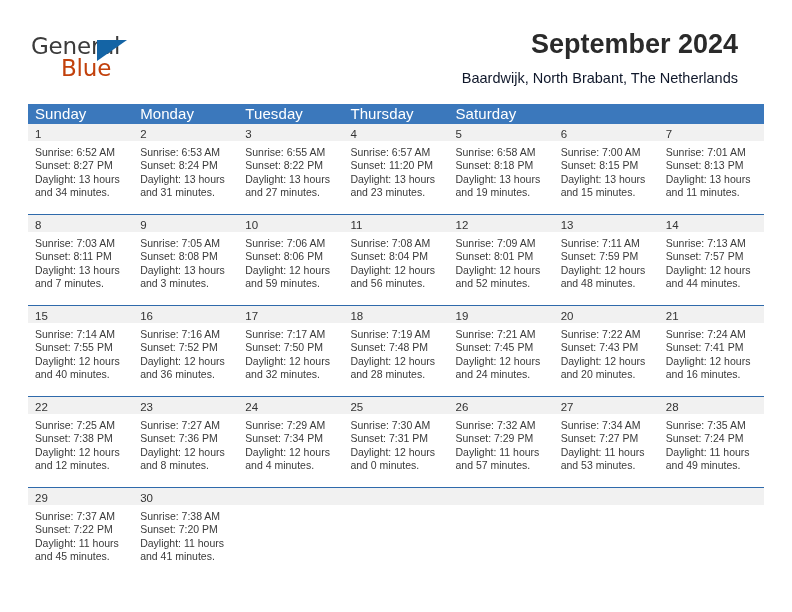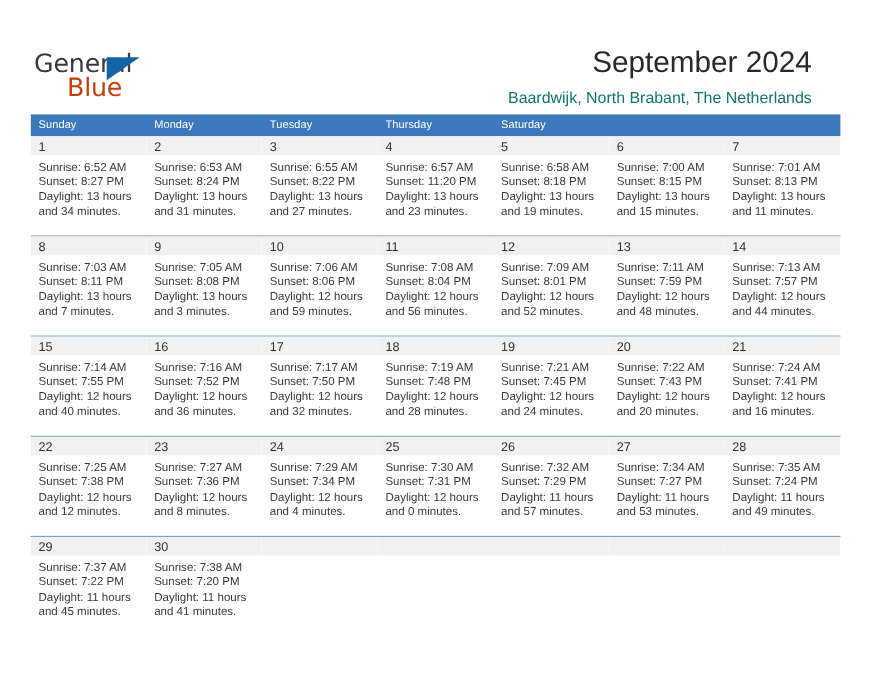--- a/index.html
+++ b/index.html
@@ -22,21 +22,20 @@
     box-sizing: border-box;
   }
 
   
   .topbar {
     position: absolute;
     left: 0;
     top: 0;
     width: 773px;
     height: 100px;
-    margin-top: 12px;
   }
 
   .brand {
     position: absolute;
     left: 31px;
     top: 33px;
     width: 170px;
     height: 50px;
   }
   .brand-general {
@@ -71,28 +70,28 @@
 
   .title-block {
     position: absolute;
     right: 35px;
     top: 28px;
     text-align: right;
   }
   .cal-title {
     font-size: 27px;
     color: #2a2a2a;
-    font-weight: 400;
+    font-weight: 700;
     line-height: 32px;
     white-space: nowrap;
   }
   .cal-subtitle {
     margin-top: 9px;
     font-size: 14.5px;
-    color: #0f766e;
+    color: #0f172a;
     font-weight: 400;
     line-height: 18px;
     white-space: nowrap;
   }
 
   
   .calendar {
     position: absolute;
     left: 28px;
     top: 104px;
@@ -103,21 +102,21 @@
     display: flex;
     width: 736px;
     background: #3b78bc;
     height: 20px;
   }
   .weekday {
     flex: 0 0 105.14px;
     width: 105.14px;
     box-sizing: border-box;
     padding-left: 7px;
-    font-size: 10px;
+    font-size: 15px;
     line-height: 20px;
     color: #ffffff;
     font-weight: 400;
     letter-spacing: 0.1px;
     overflow: hidden;
     white-space: nowrap;
   }
 
   .week-row {
     display: flex;

